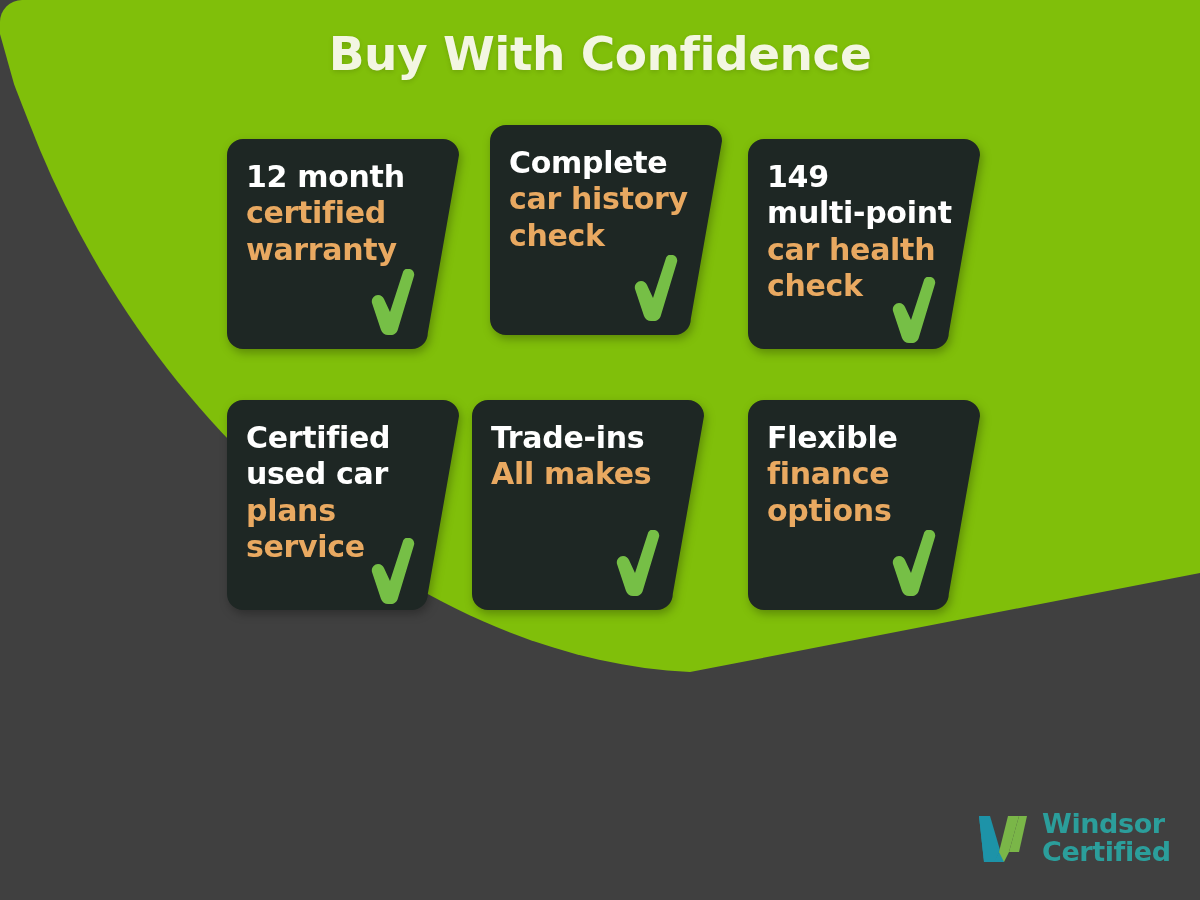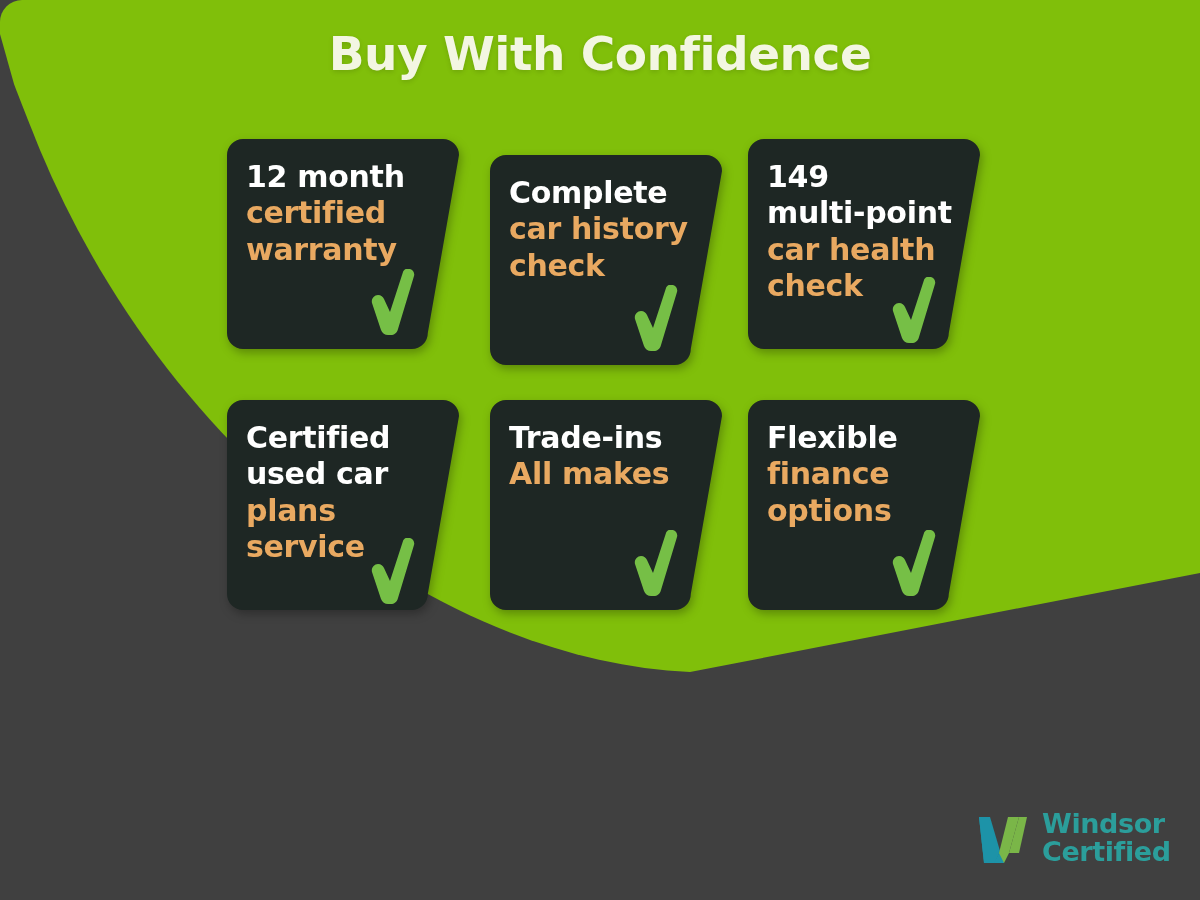--- a/index.html
+++ b/index.html
@@ -77,33 +77,33 @@
 
   .card .tick {
     position: absolute;
     z-index: 3;
     width: 52px;
     height: 66px;
   }
 
   
   #card-0 { left: 227px; top: 139px; padding-left: 27px; }
-  #card-1 { left: 490px; top: 155px; }
+  #card-1 { left: 490px; top: 125px; }
   #card-2 { left: 748px; top: 139px; }
   #card-3 { left: 227px; top: 400px; }
-  #card-4 { left: 490px; top: 400px; }
+  #card-4 { left: 472px; top: 400px; }
   #card-5 { left: 748px; top: 400px; }
 
   
   #logo {
     position: absolute;
     left: 975px;
     top: 810px;
     display: flex;
-    align-items: flex-end;
+    align-items: center;
     gap: 9px;
   }
   #logo .mark { width: 58px; height: 56px; flex: none; }
   #logo .wordmark {
     color: #2b9e9b;
     font-size: 27px;
     font-weight: bold;
     line-height: 1.05;
     letter-spacing: -0.4px;
     font-family: "DejaVu Sans", "Liberation Sans", sans-serif;

